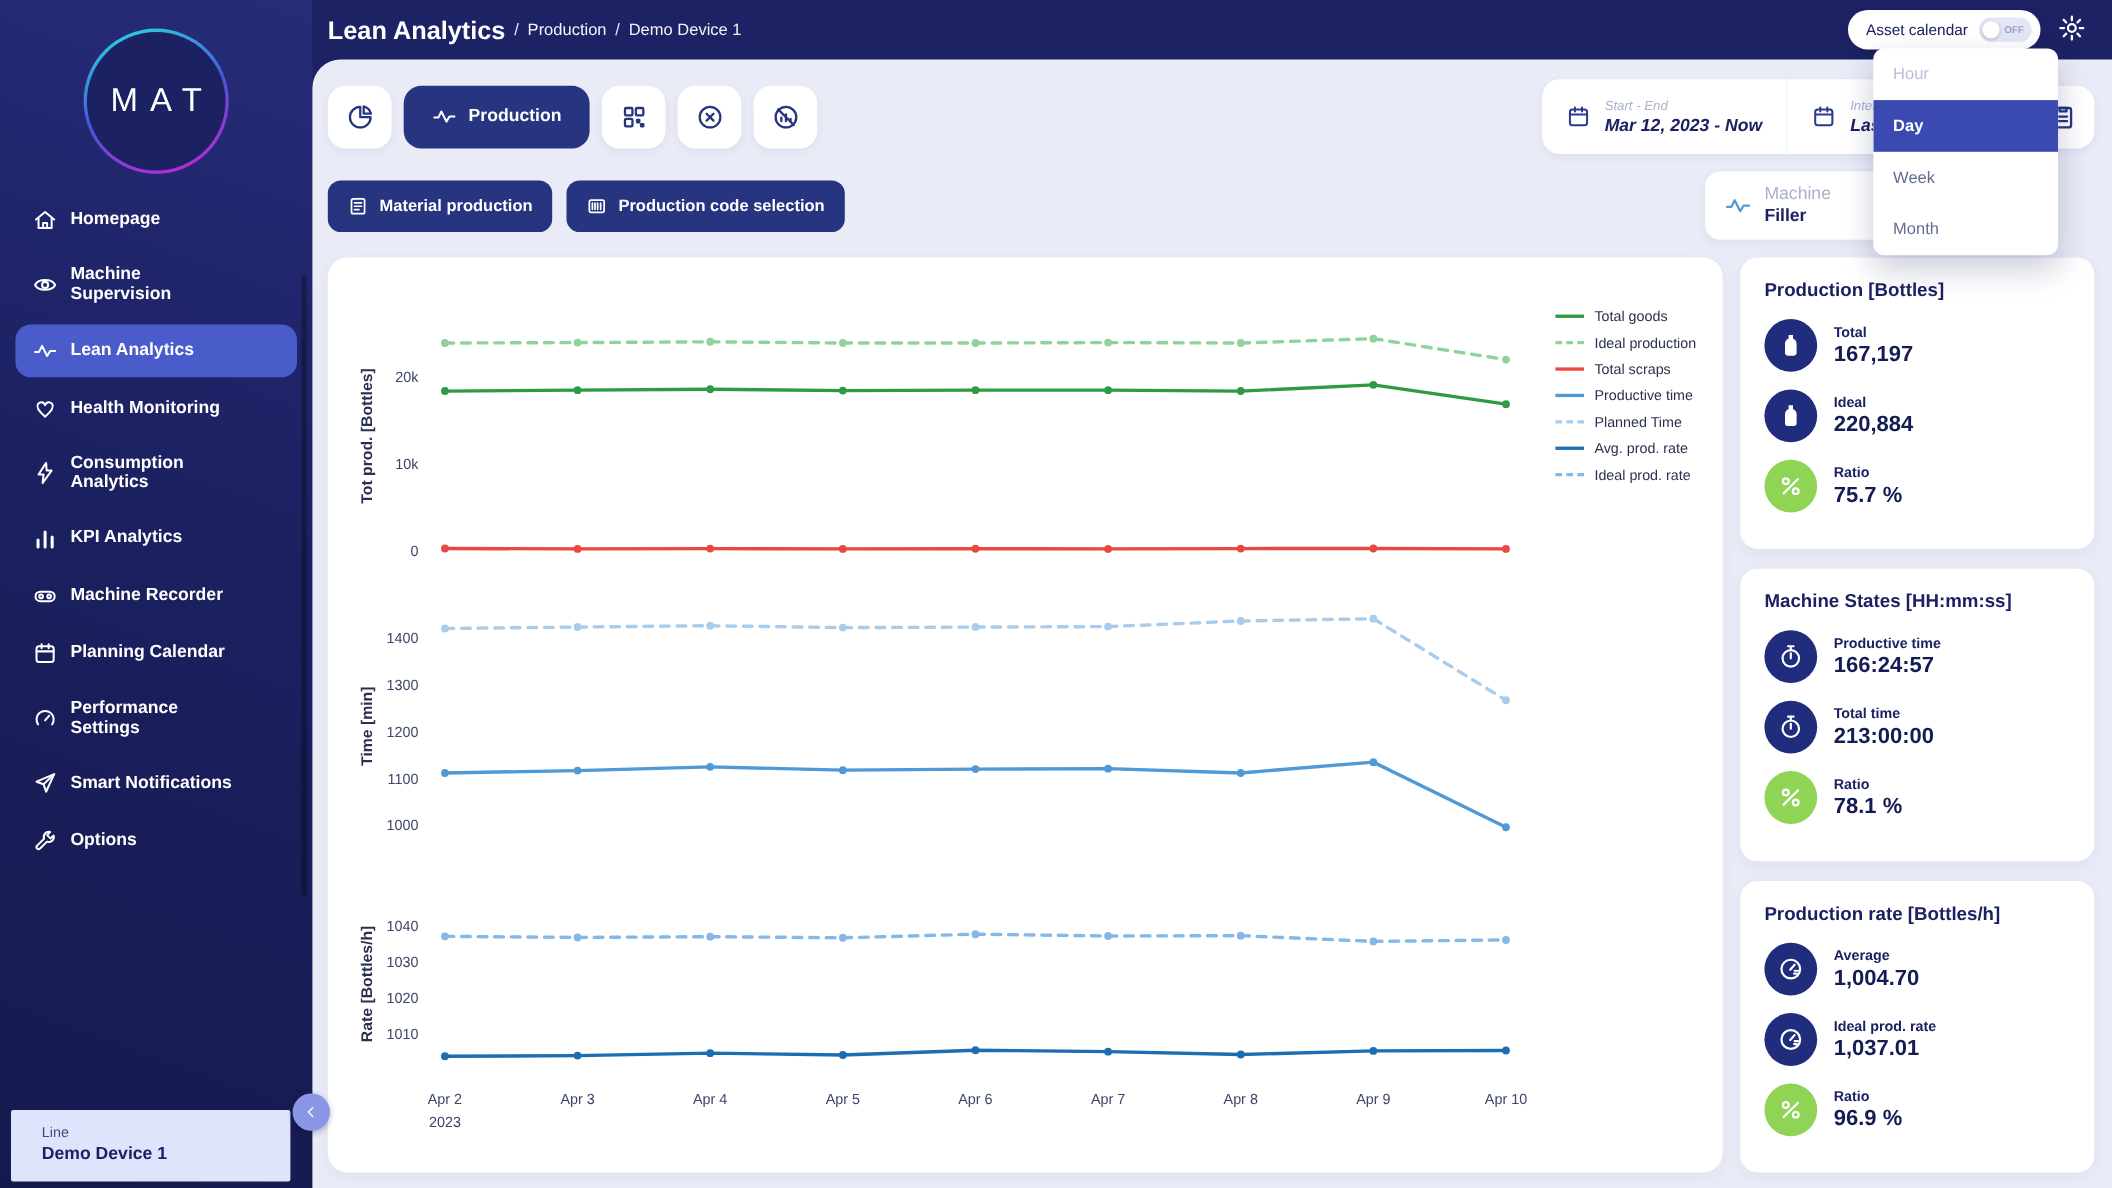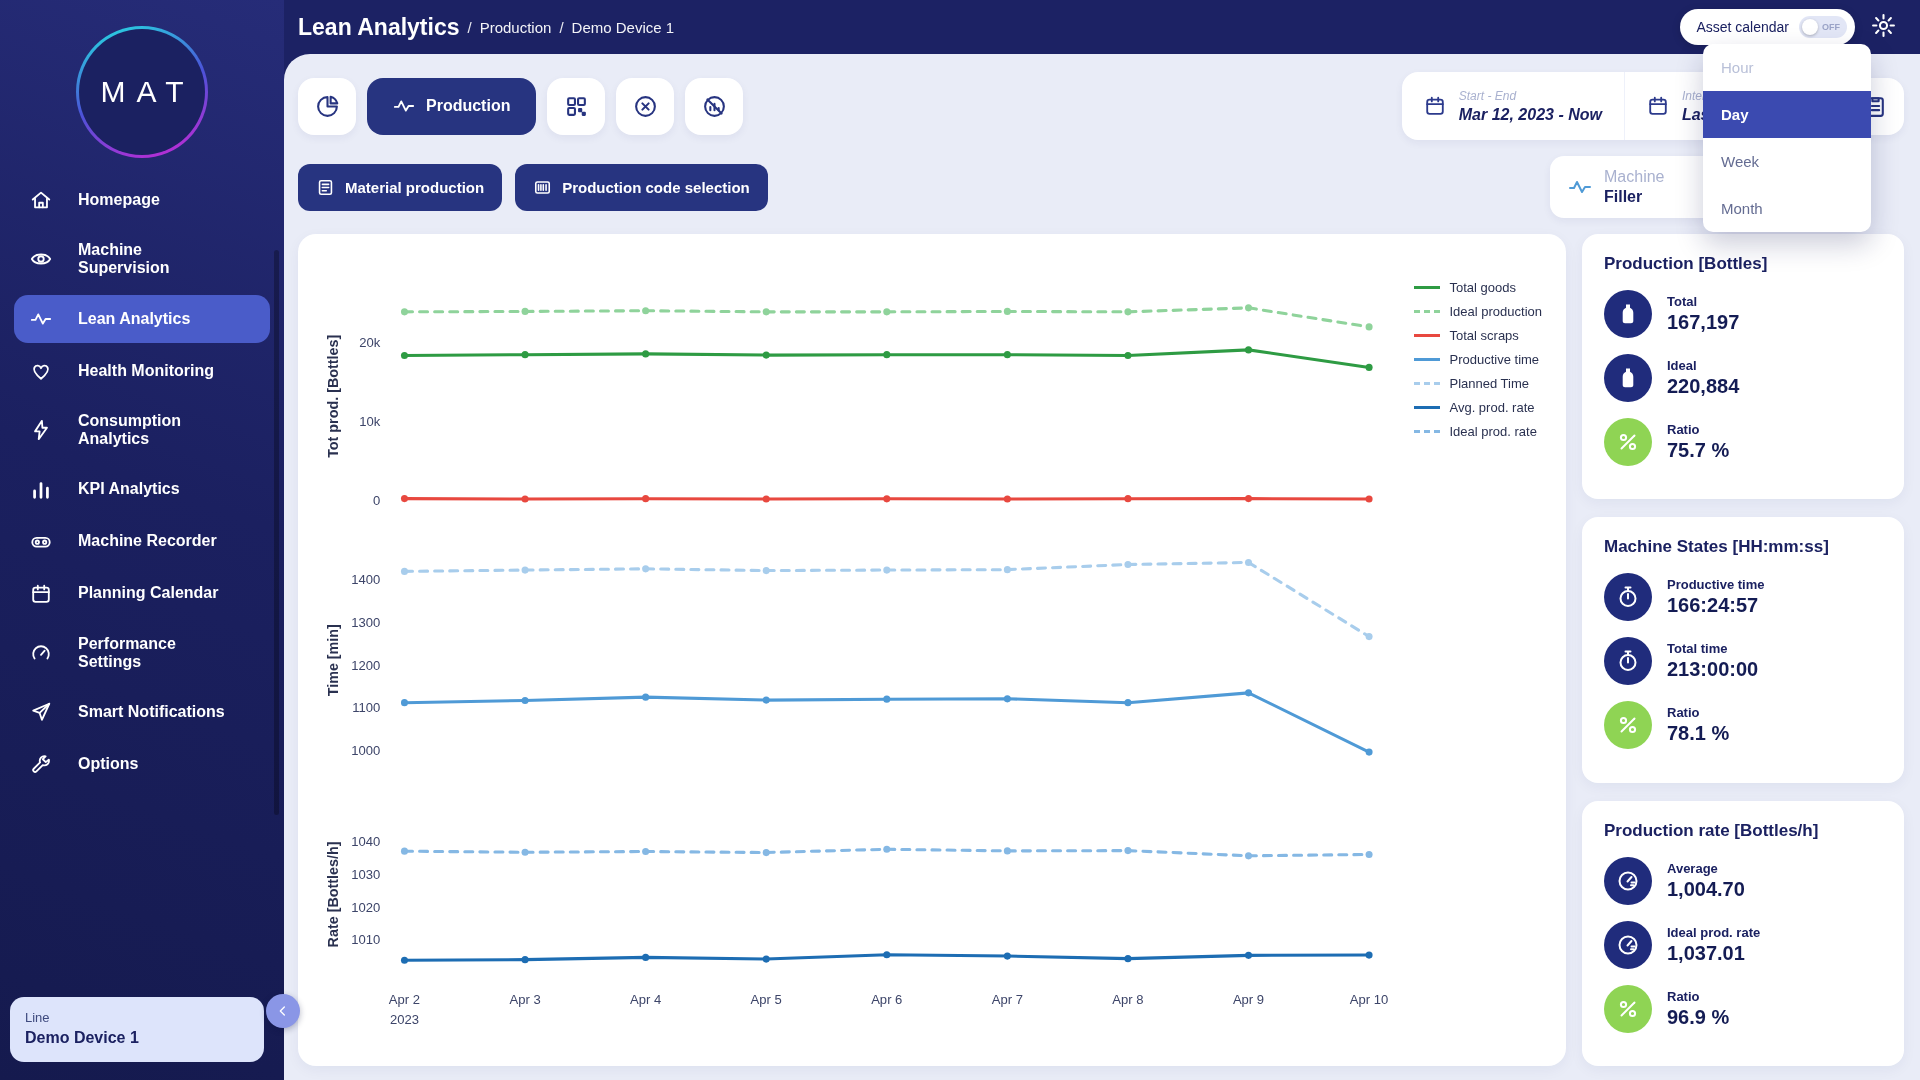--- a/index.html
+++ b/index.html
@@ -7,26 +7,26 @@
   body { font-family:"Liberation Sans","DejaVu Sans",sans-serif; background:#1c2264; position:relative; }
 
   .app { display:flex; width:100%; height:100%; position:relative; }
 
   
   .sidebar { width:284px; height:100%; background:linear-gradient(200deg,#262c78 0%,#1b2060 45%,#151a4e 100%); position:relative; flex-shrink:0; }
   .logo { width:132px; height:132px; border-radius:50%; padding:3px; margin:26px auto 6px; background:linear-gradient(160deg,#27d6e0 5%,#4b53d8 50%,#c02ad4 95%); }
   .logo-inner { width:100%; height:100%; border-radius:50%; background:#1b2161; display:flex; align-items:center; justify-content:center; }
   .logo-inner span { color:#fff; font-size:30px; letter-spacing:11px; padding-left:11px; font-weight:400; }
   nav#side-items { margin-top:18px; }
-  .side-item { display:flex; align-items:center; gap:26px; margin:4px 14px; padding:13px 16px; border-radius:14px; color:#fff; cursor:pointer; }
+  .side-item { display:flex; align-items:center; gap:12px; margin:4px 14px; padding:13px 16px; border-radius:14px; color:#fff; cursor:pointer; }
   .side-item.active { background:#4a5cc9; }
   .side-item .ic { width:22px; height:22px; flex-shrink:0; }
   .side-label { font-size:16px; font-weight:700; line-height:1.15; max-width:148px; }
   .scroll-track { position:absolute; right:5px; top:250px; width:5px; height:565px; border-radius:3px; background:rgba(0,0,0,.28); }
-  .device-card { position:absolute; left:10px; bottom:18px; width:254px; background:#dde4fb; border-radius:14px; padding:13px 15px 15px; display:flex; flex-direction:column; gap:4px; cursor:pointer; }
+  .device-card { position:absolute; left:10px; bottom:6px; width:254px; background:#dde4fb; border-radius:2px; padding:13px 28px 15px; display:flex; flex-direction:column; gap:4px; cursor:pointer; }
   .dev-label { font-size:13px; color:#3e4a7e; }
   .dev-name { font-size:16px; font-weight:800; color:#1b2161; }
   .collapse-btn { position:absolute; left:266px; bottom:52px; width:34px; height:34px; border-radius:50%; background:#8a96e6; border:none; color:#fff; display:flex; align-items:center; justify-content:center; cursor:pointer; z-index:10; box-shadow:0 2px 6px rgba(10,15,60,.3); }
   .collapse-btn .ic { width:16px; height:16px; }
 
   
   .content { flex:1; display:flex; flex-direction:column; min-width:0; }
   header.topbar { height:54px; display:flex; align-items:center; padding:0 24px 0 14px; color:#fff; }
   .bc-title { font-size:23px; font-weight:800; }
   .bc-sep { margin:0 8px; font-size:15px; opacity:.9; }

